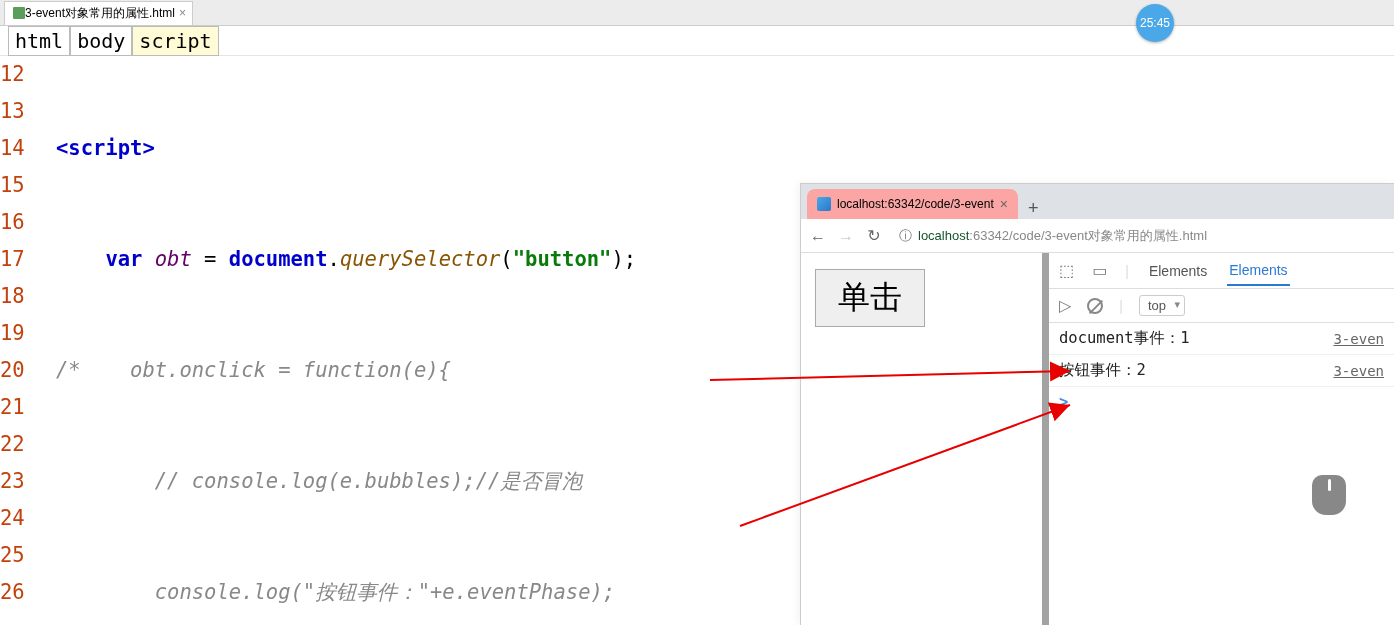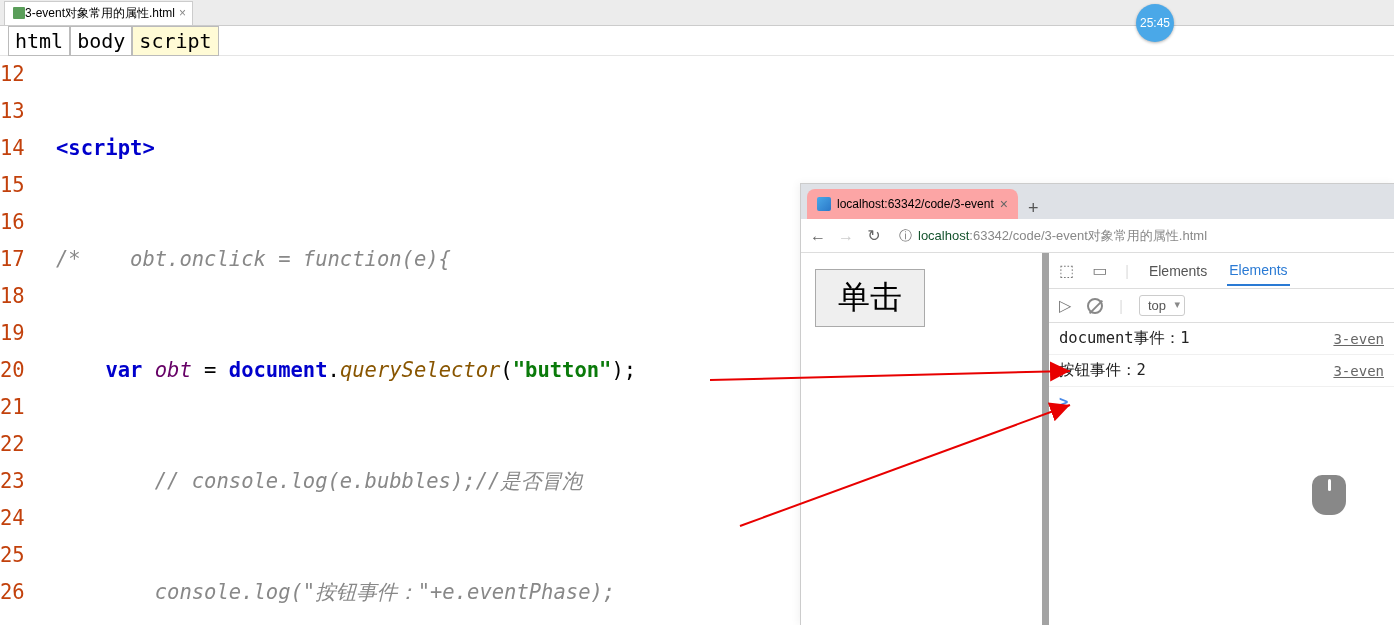--- a/index.html
+++ b/index.html
@@ -294,22 +294,22 @@
       <div>20</div>
       <div>21</div>
       <div>22</div>
       <div>23</div>
       <div>24</div>
       <div>25</div>
       <div>26</div>
     </div>
   <div class="code">
     <div class="code-line"><span class="tag">&lt;</span><span class="tag">script</span><span class="tag">&gt;</span></div>
+    <div class="code-line">    <span class="kw">var</span> <span class="var">obt</span><span> = </span><span class="kw2">document</span><span>.</span><span class="fn">querySelector</span><span>(</span><span class="str">"button"</span><span>)</span><span>;</span></div>
     <div class="code-line"><span class="cmt">/*    obt.onclick = function(e){</span></div>
-    <div class="code-line">    <span class="kw">var</span> <span class="var">obt</span><span> = </span><span class="kw2">document</span><span>.</span><span class="fn">querySelector</span><span>(</span><span class="str">"button"</span><span>)</span><span>;</span></div>
     <div class="code-line"><span class="cmt">        // console.log(e.bubbles);//是否冒泡</span></div>
     <div class="code-line"><span class="cmt">        console.log("按钮事件："+e.eventPhase);</span></div>
     
     
     
     
     
     
     
     

